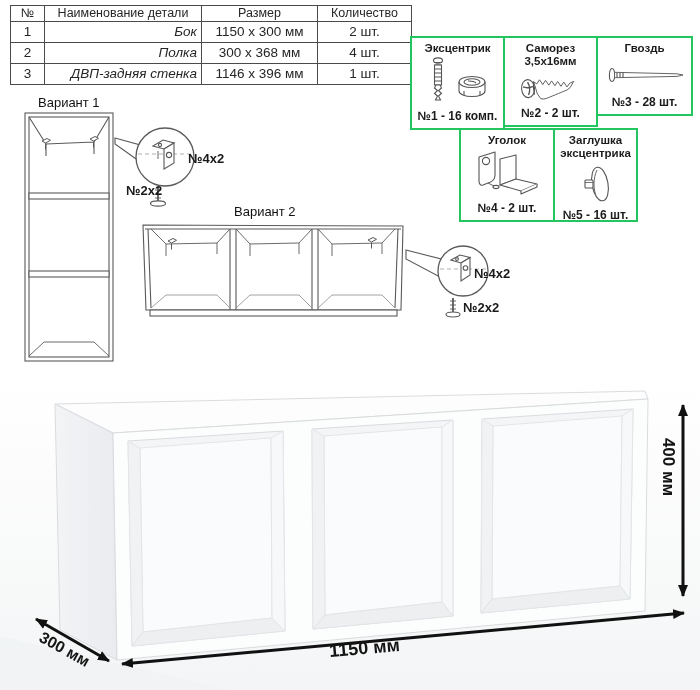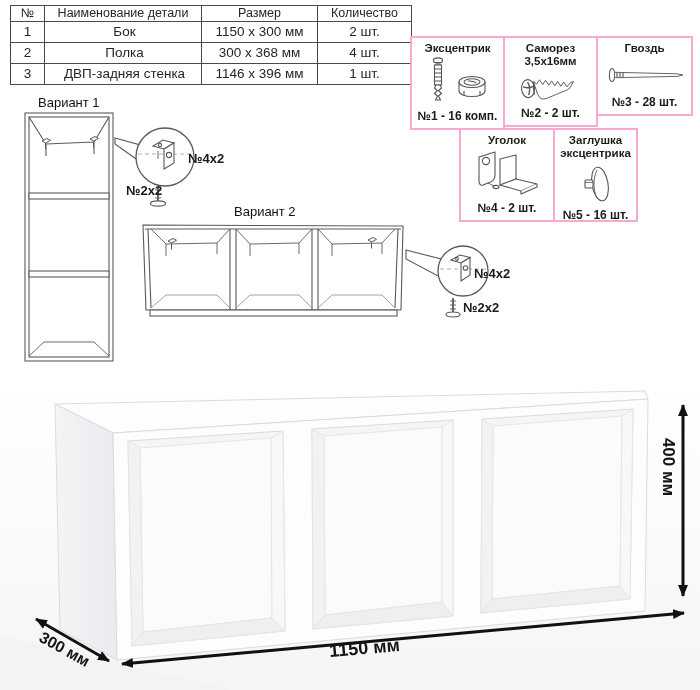--- a/index.html
+++ b/index.html
@@ -4,24 +4,24 @@
 <style>
   html,body{margin:0;padding:0;background:#fff;}
   .sheet{position:relative;width:700px;height:690px;background:#fff;overflow:hidden;
          font-family:"Liberation Sans",sans-serif;color:#222;}
   
   table.parts{position:absolute;left:10px;top:5px;border-collapse:collapse;
               font-size:13px;color:#262626;background:#fff;}
   table.parts th,table.parts td{border:1.5px solid #4a4a4a;padding:0 4px;line-height:1.1;}
   table.parts th{font-weight:normal;font-size:12.5px;height:15px;text-align:center;}
   table.parts td{height:20px;text-align:center;font-size:13.5px;}
-  table.parts td.name{text-align:center;padding-left:7px;}
+  table.parts td.name{text-align:right;padding-left:7px;font-style:italic;}
   .col-num{width:25px;}.col-name{width:148px;margin-top:28px;}.col-size{width:107px;}.col-qty{width:85px;}
   
-  .hw-cell{position:absolute;box-sizing:border-box;border:2px solid #f9a8d4;background:#fff;
+  .hw-cell{position:absolute;box-sizing:border-box;border:2px solid #22c55e;background:#fff;
            display:flex;flex-direction:column;align-items:center;justify-content:space-between;
            text-align:center;}
   .hw-title{font-weight:bold;font-size:11.5px;line-height:1.15;padding-top:4px;color:#1c1c1c;}
   .hw-label{font-weight:bold;font-size:12px;padding-bottom:5px;color:#1c1c1c;}
   .hw-art{flex:1;display:flex;align-items:center;justify-content:center;}
   
   .variant-title{position:absolute;font-weight:normal;font-size:13px;color:#111;}
   .abs{position:absolute;}
   svg text.callout{font-family:"Liberation Sans",sans-serif;font-weight:bold;
                    font-size:13px;fill:#1a1a1a;}

